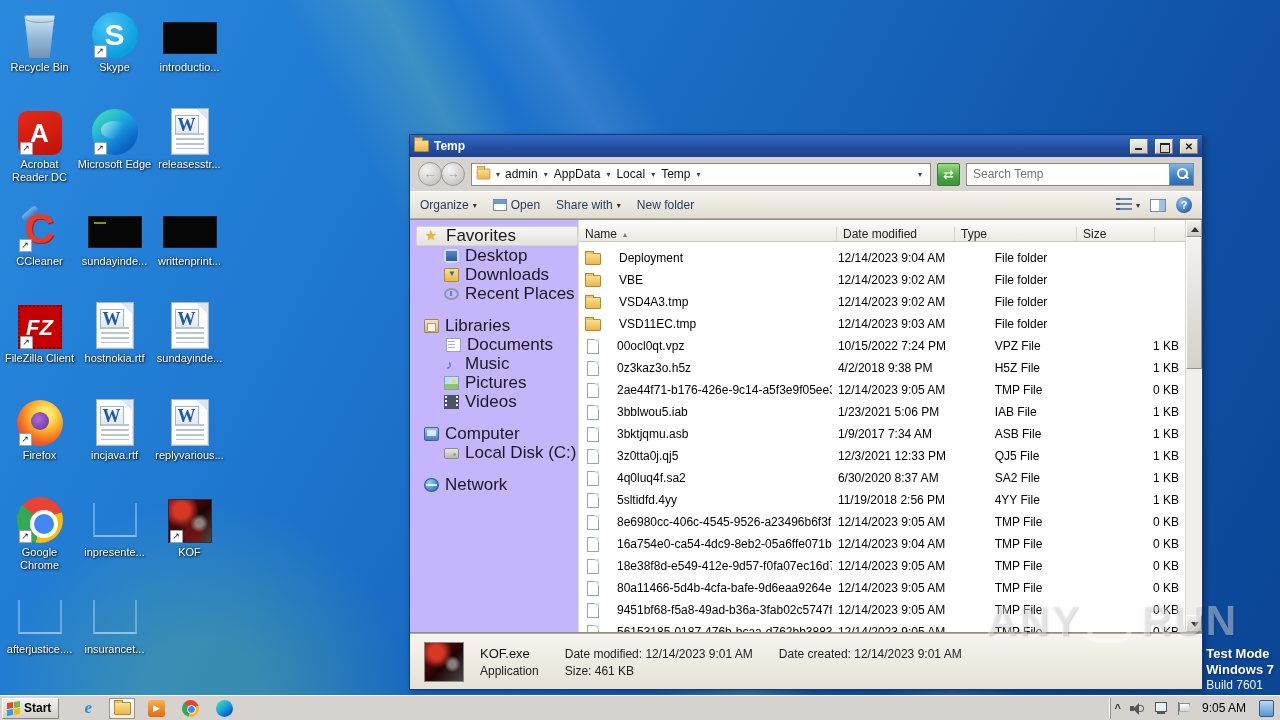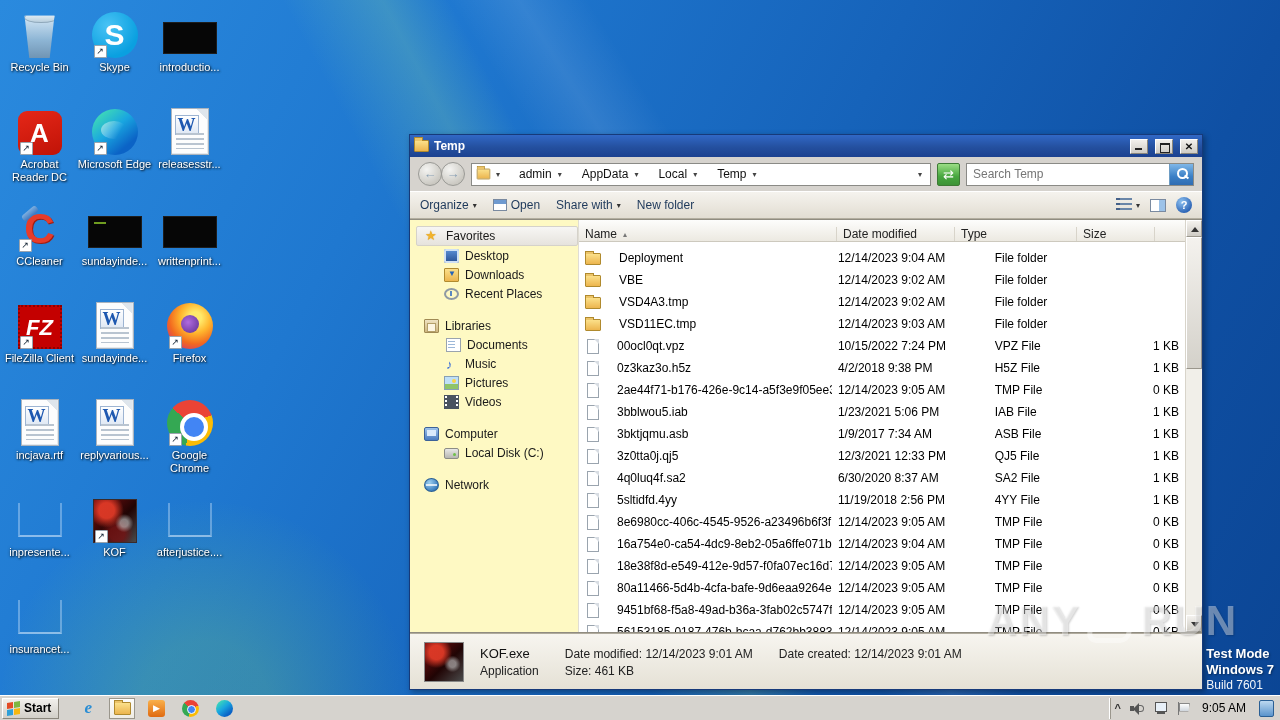--- a/index.html
+++ b/index.html
@@ -115,21 +115,21 @@
 
   .addr-row { height:34px; display:flex; align-items:center; gap:6px; padding:0 8px; background:#d6d3ce; }
   .nav-circle { width:24px; height:24px; border-radius:50%; border:1px solid #9a9a96;
     background:radial-gradient(circle at 35% 30%, #f4f4f2, #c9c7c0 75%);
     color:#8aa0b4; font-size:13px; text-align:center; line-height:22px; }
   .nav-circle.fwd { margin-left:-7px; }
   .crumb-bar { flex:1; height:23px; background:#fff; border:1px solid #8a8a86; display:flex;
     align-items:center; padding:0 4px; font-size:12px; color:#111; }
   .crumb-bar .folder-ic { transform:scale(.9); margin-right:2px; }
   .crumb-caret { font-size:8px; color:#444; padding:0 3px; }
-  .crumb { display:flex; align-items:center; cursor:default;margin-left:14px; }
+  .crumb { display:flex; align-items:center; cursor:default; }
   .crumb .c-name { padding:0 2px; }
   .crumb::after { content:"\25BE"; font-size:8px; color:#444; padding:0 4px; }
   .crumb-hist { margin-left:auto; font-size:8px; color:#444; padding:0 4px; }
   .refresh-btn { width:23px; height:23px; border:1px solid #3d7a35; border-radius:2px;
     background:linear-gradient(#9ade84,#47a63f 60%,#3d9337); color:#fff; font-size:13px;
     text-align:center; line-height:21px; }
   .search-box { width:228px; height:23px; background:#fff; border:1px solid #8a8a86; display:flex; align-items:center; }
   .search-box input { flex:1; border:none; outline:none; font-size:12px; padding:0 6px;
     font-family:"Liberation Sans", sans-serif; color:#222; background:transparent; }
   .search-btn { width:24px; height:21px; background:linear-gradient(#7fb7e8,#3a7fc6 60%,#2f6cb2);
@@ -149,21 +149,21 @@
   .views-ic { width:16px; height:14px;
     background:repeating-linear-gradient(180deg,#6a86a8 0 2px, transparent 2px 5px); position:relative; }
   .views-ic::before { content:""; position:absolute; left:0; top:0; bottom:0; width:4px;
     background:repeating-linear-gradient(180deg,#44618a 0 2px, transparent 2px 5px); }
   .preview-ic { width:16px; height:13px; background:#fff; border:1px solid #7a8aa0; position:relative; }
   .preview-ic::after { content:""; position:absolute; right:0; top:0; bottom:0; width:6px; background:#9cc2e8; }
   .help-ic { width:16px; height:16px; border-radius:50%; background:radial-gradient(circle at 35% 30%, #8cc0f0, #2a62b4 75%);
     color:#fff; font-size:11px; font-weight:bold; text-align:center; line-height:16px; }
 
   .content { flex:1; display:flex; background:#fff; border:1px solid #908c80; border-left:none; border-right:none; overflow:hidden; position:relative; }
-  .navpane { width:168px; padding:6px 0 0 6px; background:#fef9c3; font-size:12px; color:#1a1a1a; overflow:hidden; }
+  .navpane { width:168px; padding:6px 0 0 6px; background:#c4b5fd; font-size:17px; color:#1a1a1a; overflow:hidden; }
   .nav-row { display:flex; align-items:center; gap:6px; height:19px; padding-left:8px; }
   .nav-row.child { padding-left:28px; }
   .nav-row.gap-after { margin-bottom:13px; }
   .nav-row.sel { background:linear-gradient(#f7f6f4,#e6e3dd); border:1px solid #d5d2ca; border-radius:2px; height:20px; }
   .ni { width:15px; height:14px; display:inline-block; position:relative; flex:0 0 15px; }
   .ni.star::before { content:"\2605"; color:#f2b32c; font-size:13px; line-height:14px; position:absolute; left:0; top:0; text-shadow:0 0 1px #c78f1a; }
   .ni.desktop { background:linear-gradient(#5d92d8,#274f92); border-radius:2px; box-shadow:inset 0 0 0 2px #cfe0f4; }
   .ni.downloads { background:linear-gradient(#fbe08a,#ecb54e); border:1px solid #b08a2e; border-radius:1px; }
   .ni.downloads::before { content:"\25BC"; position:absolute; left:3px; top:0px; font-size:8px; color:#2463b8; }
   .ni.recent { border:2px solid #8f9aa4; border-radius:50%; width:12px; height:12px; }
@@ -374,20 +374,27 @@
       </div>
 
       <div class="dcell">
         <div class="dicon-wrap">
           <span class="dicon filezilla"></span>
           <span class="sc-arrow show">↗</span>
         </div>
         <span class="dlabel">FileZilla Client</span>
       </div>
 
+      <div class="dcell">
+        <div class="dicon-wrap">
+          <span class="dicon word"></span>
+
+        </div>
+        <span class="dlabel">hostnokia.rtf</span>
+      </div>
 
       <div class="dcell">
         <div class="dicon-wrap">
           <span class="dicon word"></span>
 
         </div>
         <span class="dlabel">sundayinde...</span>
       </div>
 
       <div class="dcell">

